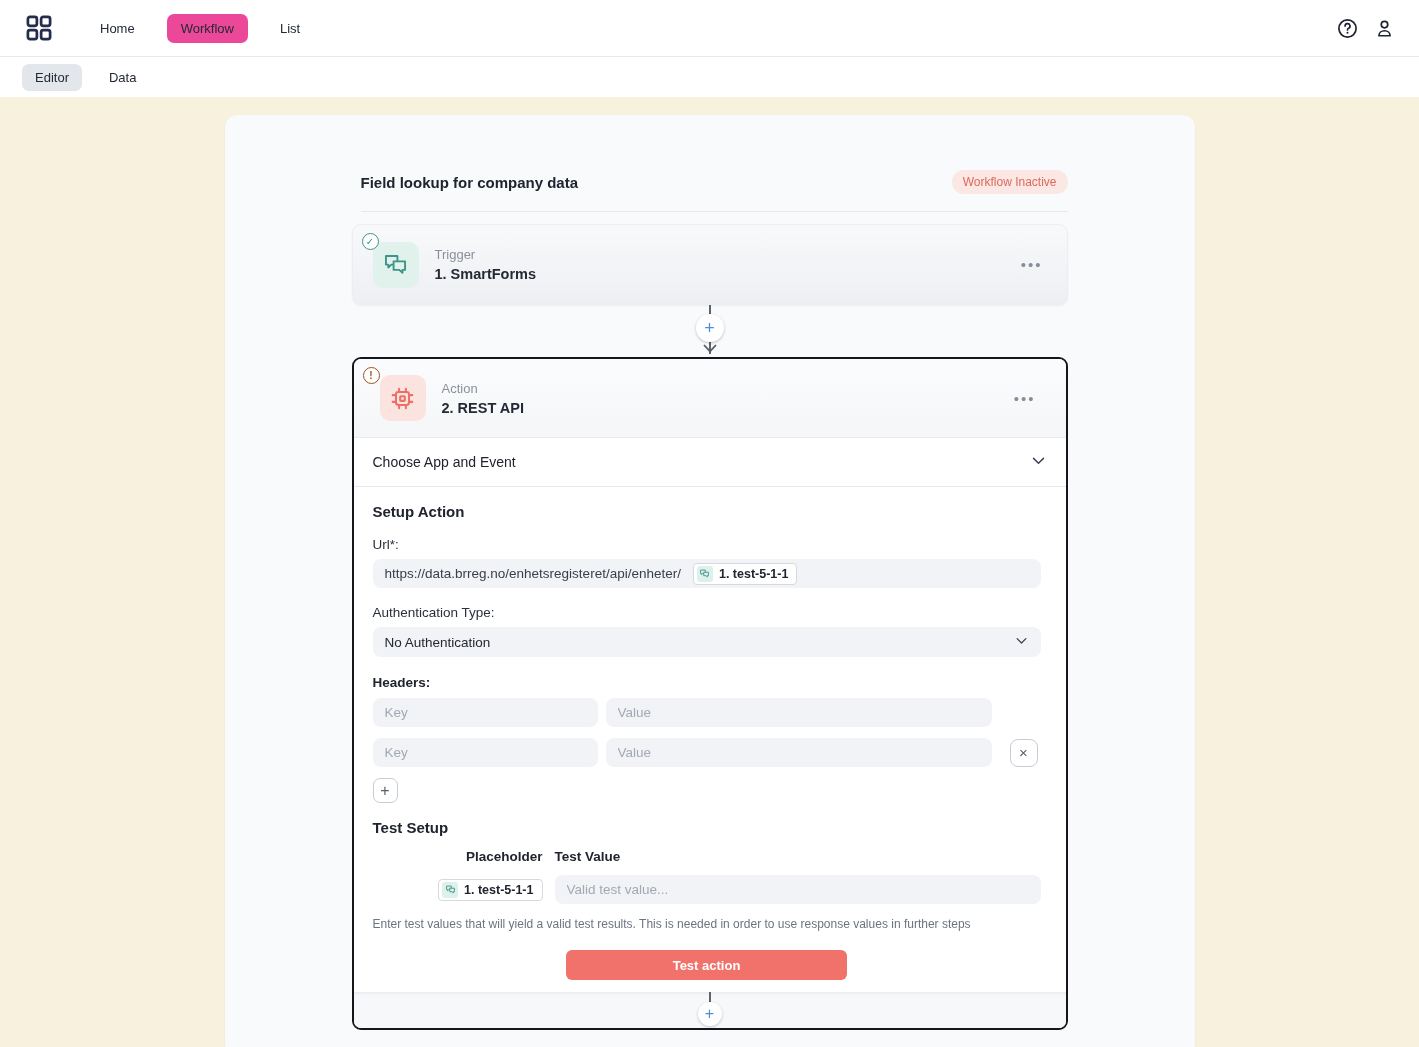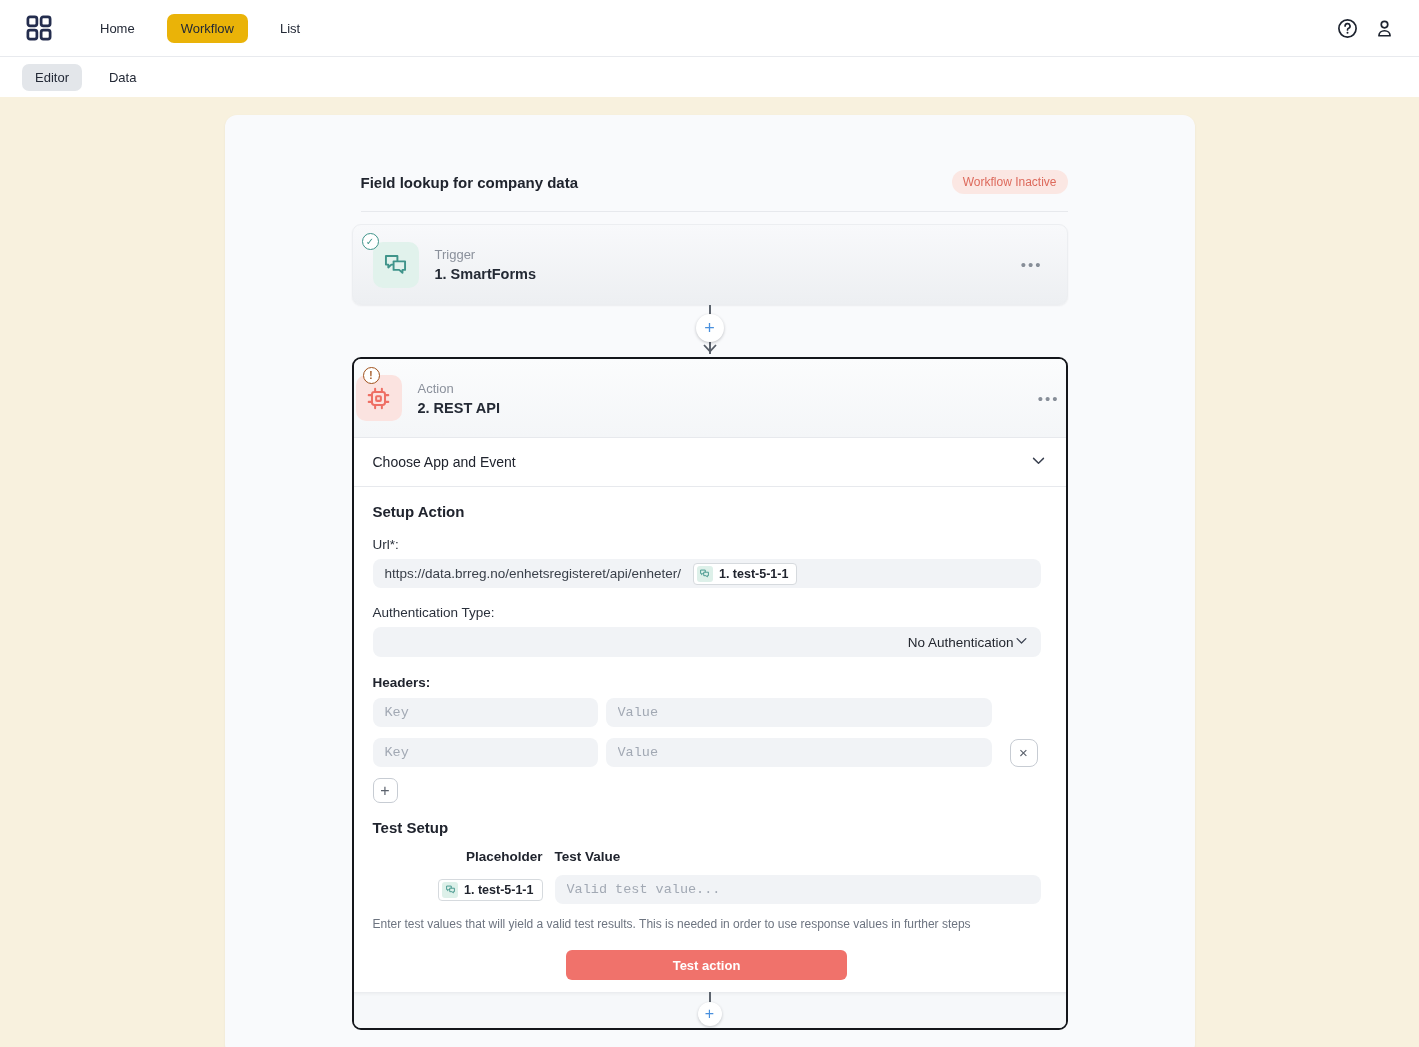--- a/index.html
+++ b/index.html
@@ -4,21 +4,21 @@
 <style>
   * { margin:0; padding:0; box-sizing:border-box; }
   html,body { width:1419px; height:1047px; overflow:hidden; }
   body { font-family:"Liberation Sans", sans-serif; background:#fff; color:#242a35; }
 
   
   .topnav { height:57px; display:flex; align-items:center; padding:0 24px; background:#fff; border-bottom:1px solid #e8eaee; }
   .logo { width:26px; height:26px; margin:0 34px 0 2px; display:flex; align-items:center; justify-content:center; }
   .nav-tabs { display:flex; gap:18px; }
   .nav-tab { font-size:13px; color:#232936; padding:7px 14px; border-radius:7px; background:transparent; border:none; cursor:pointer; font-family:inherit; }
-  .nav-tab.active { background:#eab308; }
+  .nav-tab.active { background:#ec4899; }
   .topnav-right { margin-left:auto; display:flex; align-items:center; gap:16px; }
   .icon-btn { background:none; border:none; cursor:pointer; display:flex; align-items:center; justify-content:center; padding:0; }
 
   
   .subnav { height:40px; display:flex; align-items:center; gap:14px; padding:0 22px; background:#fff; }
   .sub-tab { font-size:13px; color:#232936; padding:6px 13px; border-radius:7px; background:transparent; border:none; cursor:pointer; font-family:inherit; }
   .sub-tab.active { background:#e3e6ea; }
 
   
   .canvas { height:950px; background:#f8f1de; padding-top:18px; }
@@ -45,35 +45,35 @@
   .badge-warn { border:1.5px solid #a0521c; color:#a0521c; font-weight:bold; }
 
   
   .connector { position:relative; height:52px; }
   .connector .line { position:absolute; left:50%; top:0; bottom:3px; width:2px; margin-left:-1px; background:#5d646e; }
   .connector .plus-circle { position:absolute; left:50%; top:9px; margin-left:-14px; width:28px; height:28px; border-radius:50%; background:#fff; box-shadow:0 1px 3px rgba(20,24,31,.25); border:none; cursor:pointer; color:#4a90dd; font-size:18px; line-height:26px; text-align:center; padding:0; }
   .connector .arrowhead { position:absolute; left:50%; bottom:0; margin-left:-7px; }
 
   
   .action-card { margin-top:0; background:#fff; border:2px solid #14161b; overflow:hidden; }
-  .action-head { height:79px; display:flex; align-items:center; padding:0 2px; background:linear-gradient(180deg,#fbfcfd,#f4f6f8); border-bottom:1px solid #e7e9ed; }
+  .action-head { height:79px; display:flex; align-items:center; padding:0 26px; background:linear-gradient(180deg,#fbfcfd,#f4f6f8); border-bottom:1px solid #e7e9ed; }
   .choose-row { height:49px; display:flex; align-items:center; justify-content:space-between; padding:0 19px; border-bottom:1px solid #e7e9ed; cursor:pointer; background:#fff; width:100%; border-left:none; border-top:none; border-right:none; font-family:inherit; }
   .choose-label { font-size:14px; color:#20242e; }
 
   .action-body { padding:16px 25px 0 19px; }
   .section-heading { font-size:15px; font-weight:bold; color:#20242e; }
   .field-label { font-size:13.5px; color:#2a303b; margin:17px 0 7px; }
-  .text-input { background:#f1f3f6; border:none; border-radius:8px; height:29px; font-size:13.5px; color:#3a404a; font-family:Liberation Mono, monospace; padding:0 12px; outline:none; }
+  .text-input { background:#f1f3f6; border:none; border-radius:8px; height:29px; font-size:13.5px; color:#3a404a; font-family:Liberation Sans, sans-serif; padding:0 12px; outline:none; }
   .text-input::placeholder { color:#a2a9b4; }
   .rich-input { background:#f1f3f6; border-radius:8px; height:29px; display:flex; align-items:center; padding:0 12px; gap:12px; cursor:text; }
   .rich-input .url-text { font-size:13.5px; color:#3a404a; white-space:nowrap; }
   .token { display:inline-flex; align-items:center; gap:6px; background:#fff; border:1px solid #d6dade; border-radius:4px; padding:2px 8px 2px 3px; cursor:pointer; }
   .token .mini-icon { width:16px; height:16px; border-radius:3px; background:#ddf0e9; display:flex; align-items:center; justify-content:center; }
   .token .token-label { font-size:12.5px; color:#20242e; font-weight:bold; }
-  .select-input { background:#f1f3f6; border-radius:8px; height:30px; display:flex; align-items:center; justify-content:flex-end; padding:0 12px; cursor:pointer; margin-top:0; }
+  .select-input { background:#f1f3f6; border-radius:8px; height:30px; display:flex; align-items:center; justify-content:space-between; padding:0 12px; cursor:pointer; margin-top:0; }
   .select-input .sel-text { font-size:13.5px; color:#23272f; }
 
   .headers-label { font-size:13.5px; font-weight:bold; color:#20242e; margin:18px 0 8px; }
   .kv-row { display:flex; align-items:center; margin-bottom:11px; }
   .kv-key { width:225px; }
   .kv-val { width:386px; margin-left:8px; }
   .sq-btn { background:#fff; border:1px solid #c7ccd3; border-radius:8px; color:#5a616c; cursor:pointer; display:flex; align-items:center; justify-content:center; font-family:inherit; }
   .remove-btn { width:28px; height:28px; margin-left:18px; font-size:15px; }
   .add-btn { width:25px; height:25px; font-size:16px; margin:1px 0 2px; border-radius:7px; }
 

